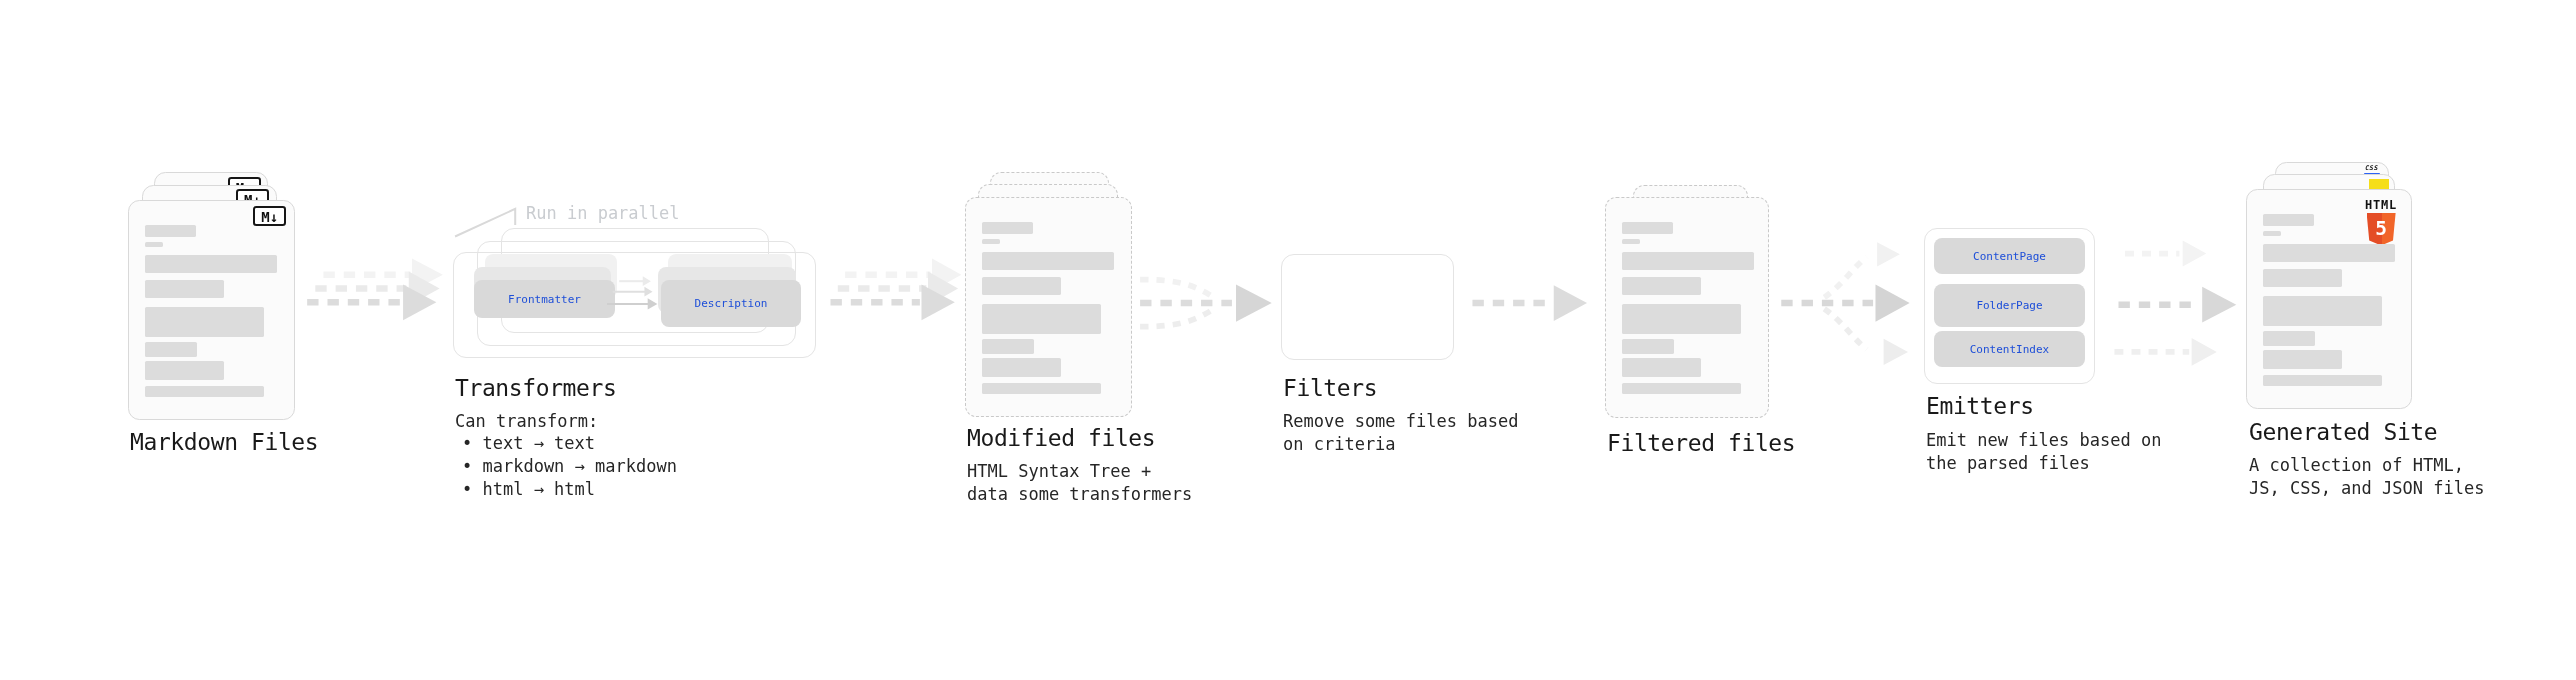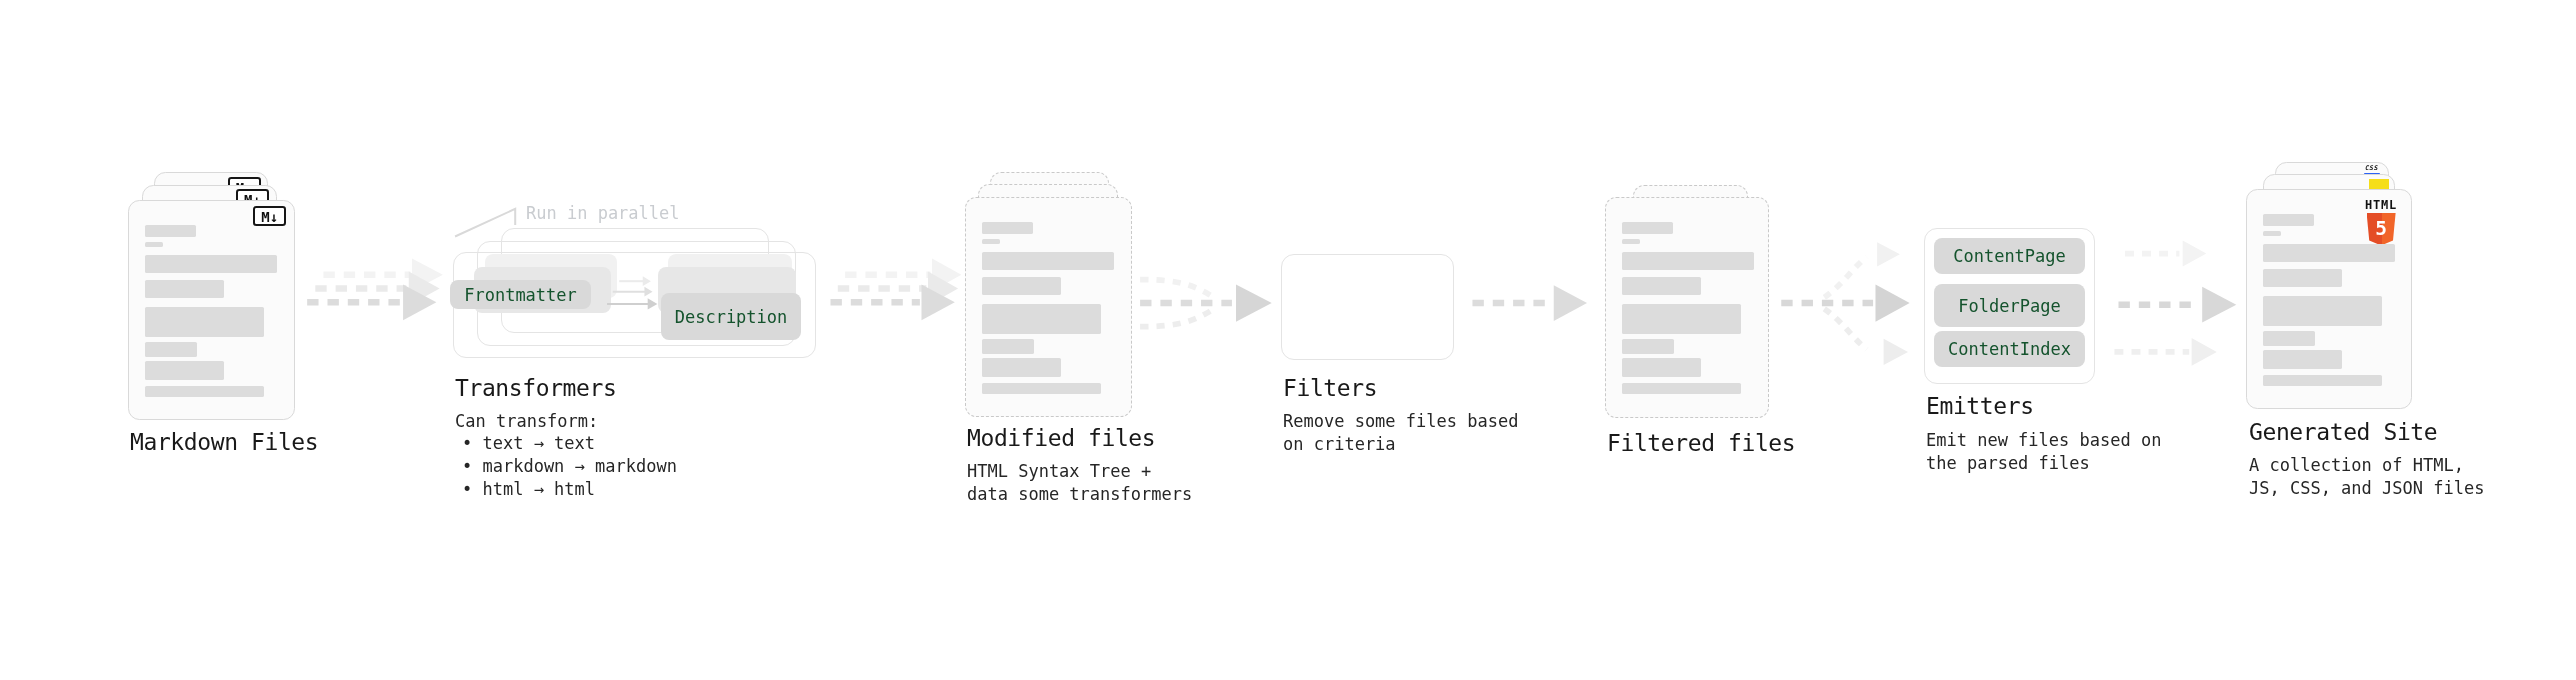--- a/index.html
+++ b/index.html
@@ -26,21 +26,21 @@
   .html5-shield{width:29px;height:32.5px;margin:0.8px auto 0;background:linear-gradient(90deg,#e44d26 52%,#f16529 52%);
                 clip-path:polygon(0 0,100% 0,91% 85%,50% 100%,9% 85%);
                 color:#fff;font-size:19.5px;font-weight:bold;line-height:32.5px;text-align:center;}
   .css-chip{position:absolute;top:2.4px;right:8.1px;width:16.3px;text-align:center;font-style:italic;}
   .css-word{font-size:6.5px;font-weight:bold;color:#111;letter-spacing:0.4px;line-height:6.5px;}
   .css-bar{height:3.3px;background:#2b62f6;margin-top:0.8px;border-radius:0.8px;}
   .js-chip{position:absolute;top:4.1px;right:4.9px;width:20.3px;height:10.6px;background:#f5de19;}
   
   .frame{position:absolute;border:1.6px solid #e4e4e4;border-radius:13px;box-sizing:border-box;background:transparent;}
   .gbox{position:absolute;background:#d9d9d9;border-radius:8.1px;display:flex;align-items:center;justify-content:center;
-        font-size:17px;color:#14532d;box-sizing:border-box;}
+        font-size:11px;color:#1d4ed8;box-sizing:border-box;}
   .gbox.g1{background:#e7e7e7;}
   .gbox.g2{background:#f1f1f1;}
   
   .sec-title{position:absolute;font-size:23px;font-weight:500;color:#191919;letter-spacing:-0.4px;white-space:nowrap;}
   .sec-sub{position:absolute;font-size:17px;color:#262626;line-height:23px;white-space:pre-line;}
   .annot{position:absolute;font-size:17px;color:#c9ccd0;white-space:nowrap;}
   .arrows{position:absolute;left:0;top:0;pointer-events:none;}
 </style>
 </head>
 <body>
@@ -67,22 +67,22 @@
   <div class="sec-title" style="left:130px;top:429px">Markdown Files</div>
 
   <div class="frame" style="left:501px;top:228px;width:268px;height:105px"></div>
   <div class="frame" style="left:477px;top:241px;width:319px;height:105px"></div>
   <div class="frame" style="left:453px;top:252px;width:363px;height:106px"></div>
 
   <div class="gbox g2" style="left:485px;top:254px;width:132px;height:44px"></div>
   <div class="gbox g2" style="left:668px;top:254px;width:124px;height:44px"></div>
   <div class="gbox g1" style="left:474px;top:267px;width:137px;height:46px"></div>
   <div class="gbox g1" style="left:658px;top:267px;width:138px;height:46px"></div>
-  <div class="gbox" style="left:450px;top:280px;width:141px;height:29px">Frontmatter</div>
-  <div class="gbox" style="left:661px;top:293px;width:140px;height:47px">Description</div>
+  <div class="gbox" style="left:474px;top:280px;width:141px;height:38px">Frontmatter</div>
+  <div class="gbox" style="left:661px;top:280px;width:140px;height:47px">Description</div>
 
   <div class="annot" style="left:526px;top:203px">Run in parallel</div>
   <div class="sec-title" style="left:455px;top:375px">Transformers</div>
   <div class="sec-sub" style="left:455px;top:410px">Can transform:</div>
   <div class="sec-sub" style="left:462px;top:432px">• text → text</div>
   <div class="sec-sub" style="left:462px;top:455px">• markdown → markdown</div>
   <div class="sec-sub" style="left:462px;top:478px">• html → html</div>
 
   <div class="card dashed" style="left:990px;top:172px;width:119px;height:52px"></div>
   <div class="card dashed" style="left:978px;top:184px;width:140px;height:52px"></div>

